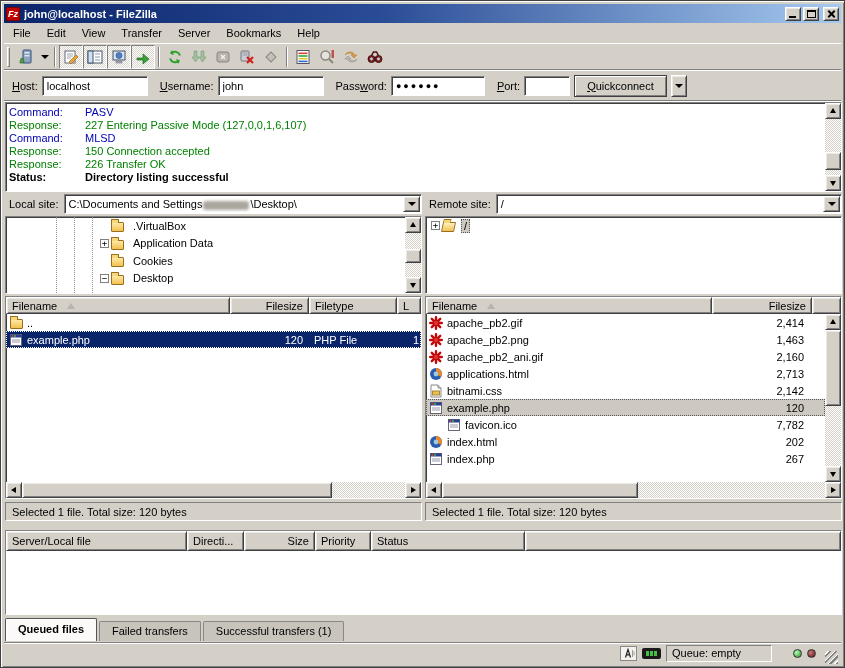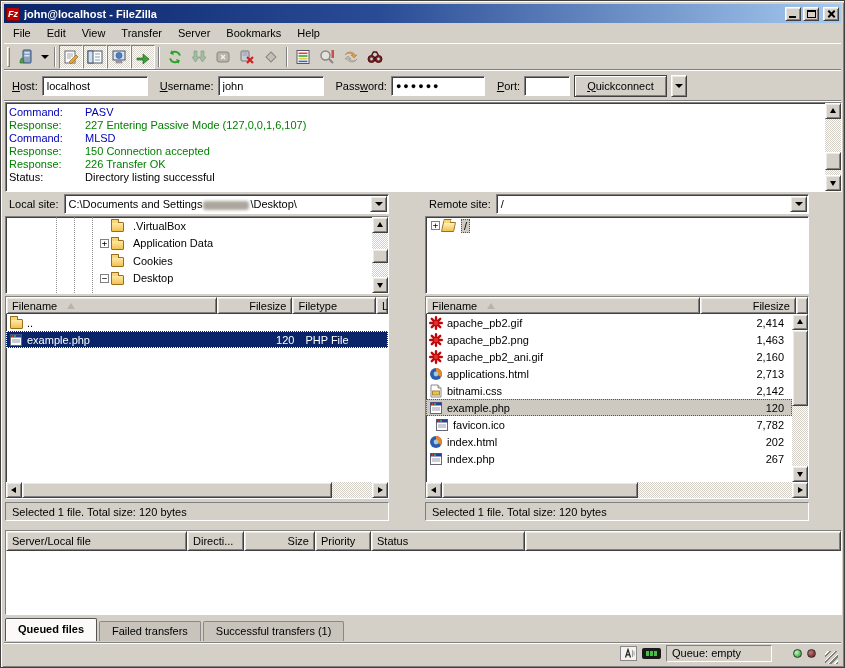--- a/index.html
+++ b/index.html
@@ -53,35 +53,35 @@
   .btn { height:22px; padding:0 12px; font:inherit; background:#D4D0C8; border:1px solid #404040;
          box-shadow: inset 1px 1px 0 #fff, inset -1px -1px 0 #808080; }
   .ddbtn { width:16px; height:22px; display:grid; place-items:center; }
 
   
   .log { position:absolute; left:4px; top:101px; width:837px; height:90px; background:#fff;
          border:1px solid; border-color:#808080 #fff #fff #808080; box-shadow: inset 1px 1px 0 #404040;
          padding:3px 0 0 3px; overflow:hidden; }
   .lrow { display:flex; line-height:13px; white-space:nowrap; }
   .ll { width:76px; flex:0 0 76px; }
-  .lc { color:#0000B4; } .lr { color:#008000; } .ls { color:#000; }
+  .lc { color:#0000B4; } .lr { color:#008000; } .ls { color:#000;font-weight:bold; }
 
   
   .vs { position:absolute; width:16px; background: repeating-conic-gradient(#ffffff 0% 25%, #d4d0c8 0% 50%) 0 0 / 2px 2px; }
   .hs { position:absolute; height:16px; background: repeating-conic-gradient(#ffffff 0% 25%, #d4d0c8 0% 50%) 0 0 / 2px 2px; }
   .sbtn { position:absolute; width:16px; height:16px; display:grid; place-items:center; }
   .vthumb { position:absolute; left:0; width:16px; }
   .hthumb { position:absolute; top:0; height:16px; }
   .tri2up { border:3.5px solid transparent; border-bottom:5px solid #000; margin-bottom:4px; }
   .tri2dn { border:3.5px solid transparent; border-top:5px solid #000; margin-top:4px; }
   .tri2l  { border:3.5px solid transparent; border-right:5px solid #000; margin-right:4px; }
   .tri2r  { border:3.5px solid transparent; border-left:5px solid #000; margin-left:4px; }
 
   
-  .pane { position:absolute; top:192px; width:384px; height:335px; }
+  .pane { position:absolute; top:192px; width:417px; height:335px; }
   .pane.l { left:4px; } .pane.r { left:424px; }
   .sitebar { position:absolute; top:1px; left:0; right:0; height:20px; display:flex; align-items:center; gap:5px; padding-left:4px; }
   .combo { flex:1; height:20px; background:#fff; border:1px solid; border-color:#808080 #fff #fff #808080;
            box-shadow: inset 1px 1px 0 #404040; position:relative; padding:3px 20px 2px 4px; white-space:nowrap; overflow:hidden; }
   .combtn { position:absolute; right:1px; top:1px; width:17px; height:16px; display:grid; place-items:center; }
   .blur { display:inline-block; width:46px; height:9px; background:#ABA79F; border-radius:3px; filter:blur(1.5px); vertical-align:middle; margin:0 1px; }
 
   .tree { position:absolute; top:23px; left:0; right:0; height:78px; background:#fff;
           border:1px solid; border-color:#808080 #fff #fff #808080; box-shadow: inset 1px 1px 0 #404040; overflow:hidden; }
   .g { position:absolute; top:0; bottom:0; width:0; border-left:1px dotted #909090; }
@@ -545,21 +545,21 @@
                   <circle cx="6" cy="3" r="0.9" fill="#3C3"></circle>
                   <rect x="3" y="6.5" width="8" height="1" fill="#99A"></rect>
                   <rect x="3" y="8.5" width="8" height="1" fill="#99A"></rect>
                 </svg>
               </span>
               <span>example.php</span>
             </span>
           <span class="cell num" style="width:100px;padding-right:8px">120</span>
         </div>
         <div class="frow">
-          <span class="cell" style="width:286px;display:flex;align-items:center;padding-left:8px">
+          <span class="cell" style="width:286px;display:flex;align-items:center;padding-left:20px">
               <span class="fi">
                 <svg width="14" height="14" viewBox="0 0 14 14">
                   <rect x="1.5" y="1.5" width="11" height="11" fill="#fff" stroke="#667"></rect>
                   <rect x="1.5" y="1.5" width="11" height="3" fill="#2A3F8F"></rect>
                   <circle cx="3.5" cy="3" r="0.9" fill="#E33"></circle>
                   <circle cx="6" cy="3" r="0.9" fill="#3C3"></circle>
                   <rect x="3" y="6.5" width="8" height="1" fill="#99A"></rect>
                   <rect x="3" y="8.5" width="8" height="1" fill="#99A"></rect>
                 </svg>
               </span>

